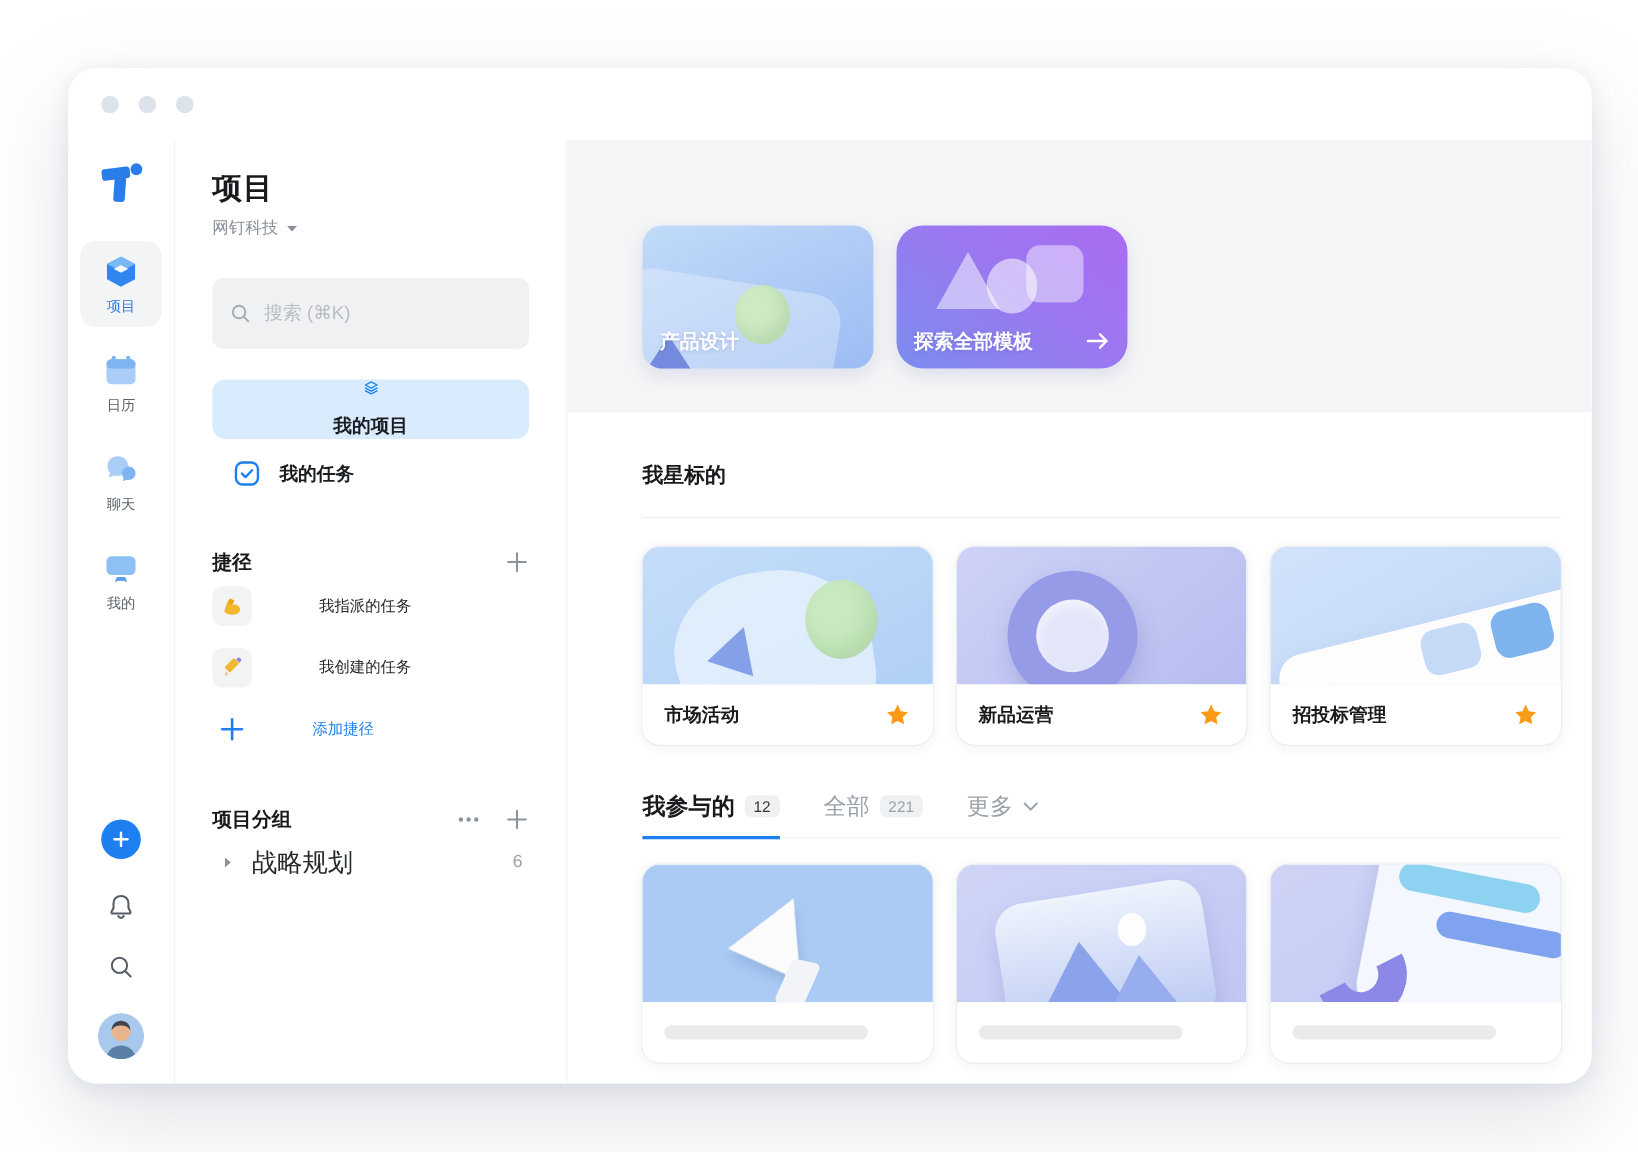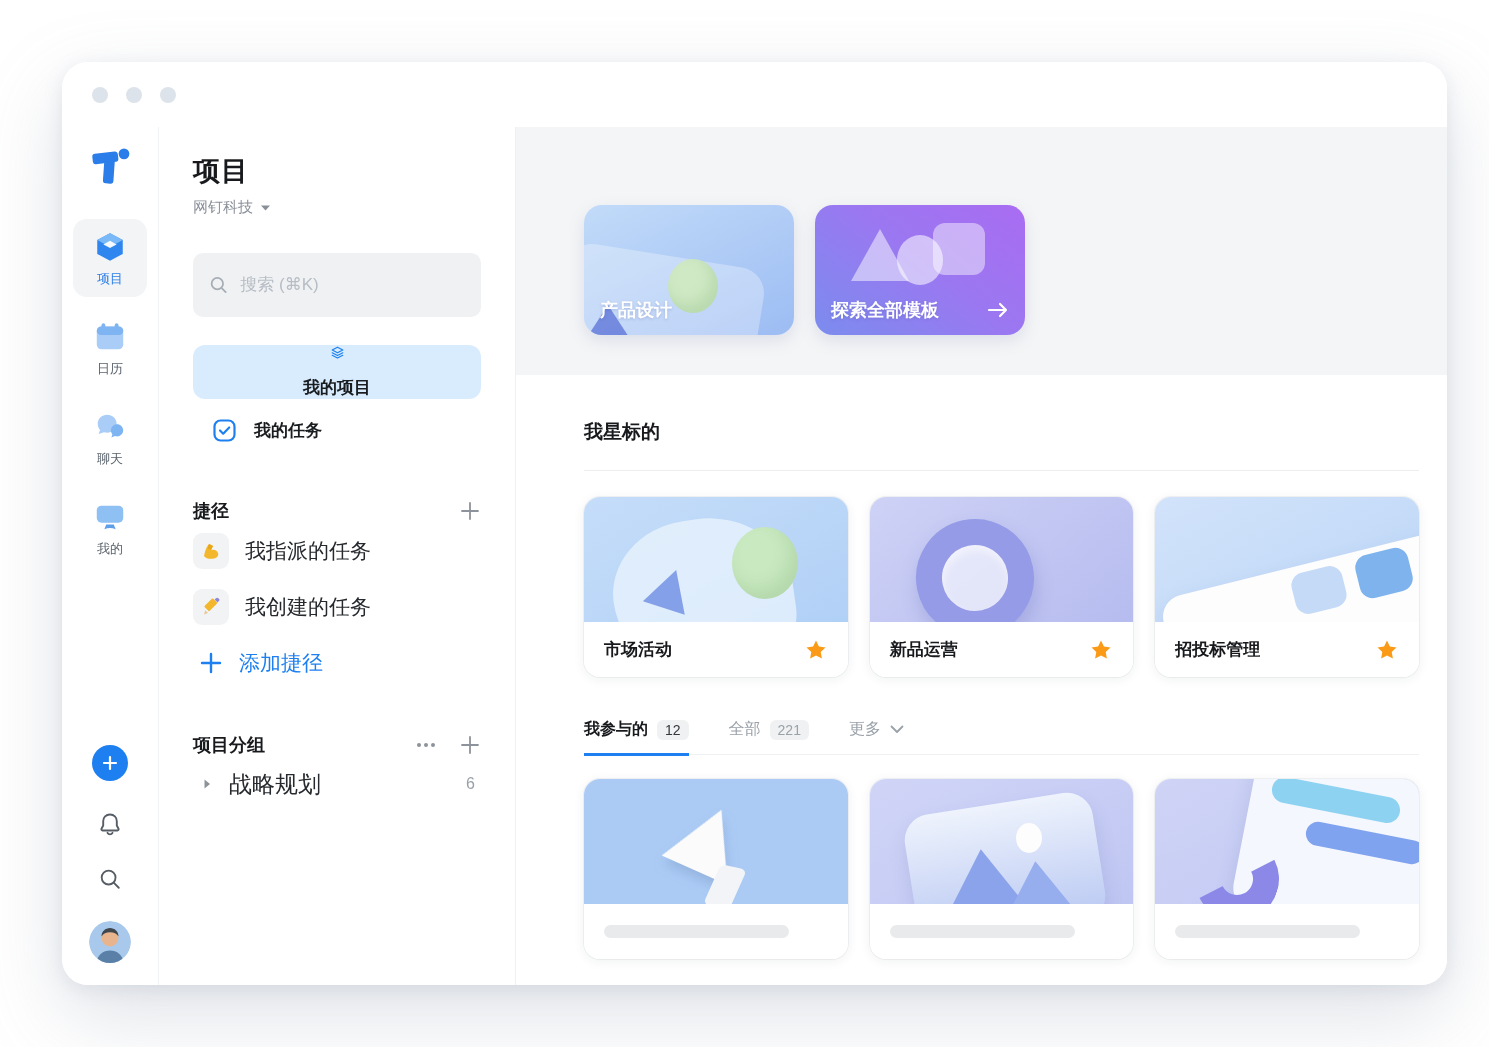--- a/index.html
+++ b/index.html
@@ -42,21 +42,21 @@
   .sb-item.active{ background:#d9ecfe;flex-direction:column; }
   .sb-item-label{ font-size:17px; font-weight:bold; color:#1a1d20; }
 
   .sb-section{ display:flex; align-items:center; margin-top:42px; }
   .sb-section-title{ font-size:18px; font-weight:bold; color:#17191c; flex:1; }
   .ghost-ic{ width:22px; height:22px; cursor:pointer; }
   .ghost-ic + .ghost-ic{ margin-left:22px; }
 
   .sc-row{ display:flex; align-items:center; gap:16px; height:56px; cursor:pointer; }
   .sc-tile{ width:36px; height:36px; border-radius:9px; background:#f2f3f5; display:flex; align-items:center; justify-content:center; }
-  .sc-label{ font-size:21px; color:#26292d; }
+  .sc-label{ font-size:14px; color:#26292d;margin-left:45px; }
   .add-row{ display:flex; align-items:center; gap:16px; height:56px; cursor:pointer; }
   .add-row .sc-label{ color:#1e80f0; }
   .add-plus{ width:24px; height:24px; margin-left:6px; }
 
   .grp-row{ display:flex; align-items:center; height:54px; cursor:pointer; }
   .grp-caret{ width:16px; height:16px; margin:0 14px 0 6px; }
   .grp-label{ font-size:23px; color:#26292d; flex:1; }
   .grp-count{ font-size:16px; color:#9aa0a8; margin-right:6px; }
 
   
@@ -70,21 +70,21 @@
   .tpl1{ background:linear-gradient(165deg,#cacef3 5%,#adb4ec 95%); }
   .tpl1 .frame{ position:absolute; left:-14px; bottom:-44px; width:190px; height:110px; background:rgba(255,255,255,.34); border-radius:18px; transform:rotate(-7deg); }
   .tpl1 .sun{ position:absolute; left:94px; bottom:34px; width:26px; height:26px; border-radius:50%; background:rgba(255,255,255,.85); }
   .tpl1 .mtn{ position:absolute; left:96px; bottom:-8px; width:0; height:0; border-left:34px solid transparent; border-right:34px solid transparent; border-bottom:44px solid #5d73da; opacity:.85; }
 
   .tpl2{ background:linear-gradient(155deg,#c2dbf9 0%,#9cbcf3 100%); }
   .tpl2 .frame{ position:absolute; left:-26px; bottom:-60px; width:200px; height:140px; background:rgba(255,255,255,.30); border-radius:26px; transform:rotate(9deg); }
   .tpl2 .ball{ position:absolute; left:84px; bottom:22px; width:50px; height:54px; border-radius:50%; background:#cfe9c4; box-shadow:inset -6px -8px 14px rgba(120,170,110,.25); }
   .tpl2 .mtn{ position:absolute; left:-6px; bottom:-16px; width:0; height:0; border-left:30px solid transparent; border-right:30px solid transparent; border-bottom:46px solid #6a82dc; opacity:.9; }
 
-  .tpl3{ background:linear-gradient(38deg,#7b8cee 0%,#9b77f1 55%,#a96cf2 100%); }
+  .tpl3{ background:linear-gradient(38deg,#7b8cee 0%,#9b77f1 55%,#a96cf2 100%);border-radius:24px; }
   .tpl3 .tri{ position:absolute; left:36px; top:24px; width:0; height:0; border-left:29px solid transparent; border-right:29px solid transparent; border-bottom:52px solid rgba(255,255,255,.50); }
   .tpl3 .cir{ position:absolute; left:82px; top:30px; width:46px; height:50px; border-radius:50%; background:rgba(255,255,255,.55); }
   .tpl3 .sq{ position:absolute; left:118px; top:18px; width:52px; height:52px; border-radius:12px; background:rgba(255,255,255,.45); }
   .tpl3 .tpl-label{ display:flex; align-items:center; gap:26px; width:calc(100% - 32px); }
   .tpl3 .arrow-ic{ margin-left:auto; }
 
   .white-area{ padding:0 28px 0 68px; }
   .starred-title{ padding-top:44px; }
   .divider{ height:1px; background:#ededee; margin-top:25px; }
 
@@ -103,21 +103,21 @@
   .sc2 .ball{ position:absolute; left:148px; top:30px; width:66px; height:72px; border-radius:50%; background:#c9e9c0; box-shadow:inset -8px -10px 16px rgba(110,160,100,.22); }
   .sc2 .tri{ position:absolute; left:64px; top:72px; width:0; height:0; border-left:22px solid transparent; border-right:22px solid transparent; border-bottom:40px solid #7a97e6; transform:rotate(18deg); opacity:.9; }
   .sc3{ background:linear-gradient(150deg,#d2e3fa 0%,#bcd6f7 100%); }
   .sc3 .device{ position:absolute; left:10px; top:66px; width:300px; height:92px; background:#fdfdfe; border-radius:22px; transform:rotate(-14deg); box-shadow:0 10px 20px rgba(90,120,170,.18); }
   .sc3 .btn1{ position:absolute; left:138px; top:72px; width:52px; height:42px; border-radius:13px; background:#c4daf6; transform:rotate(-14deg); }
   .sc3 .btn2{ position:absolute; left:202px; top:54px; width:54px; height:44px; border-radius:13px; background:#7eb3ee; transform:rotate(-14deg); }
 
   
   .tabs{ display:flex; gap:40px; margin-top:42px; border-bottom:1px solid #f0f1f2; }
   .tab{ display:flex; align-items:center; gap:9px; padding-bottom:13px; border-bottom:3px solid transparent; margin-bottom:-2px; cursor:pointer; }
-  .tab-label{ font-size:16px; color:#9aa1a9; }
+  .tab-label{ font-size:21px; color:#9aa1a9; }
   .tab.active .tab-label{ color:#17191c; font-weight:bold; }
   .tab.active{ border-bottom-color:#1e80f0; }
   .badge{ background:#f0f1f2; border-radius:6px; padding:2px 8px; font-size:14px; color:#9aa1a9; }
   .tab.active .badge{ color:#33373c; }
 
   
   .bgrid{ margin-top:24px; }
   .bc1{ background:#abcbf5; }
   .bc1 .cursor{ position:absolute; left:88px; top:28px; width:0; height:0; border-left:36px solid transparent; border-right:36px solid transparent; border-bottom:66px solid #fbfbfc; transform:rotate(24deg); filter:drop-shadow(4px 6px 6px rgba(80,110,160,.25)); }
   .bc1 .tail{ position:absolute; left:128px; top:86px; width:26px; height:44px; background:#f2f4f7; transform:rotate(24deg) skewY(-12deg); border-radius:6px; }

